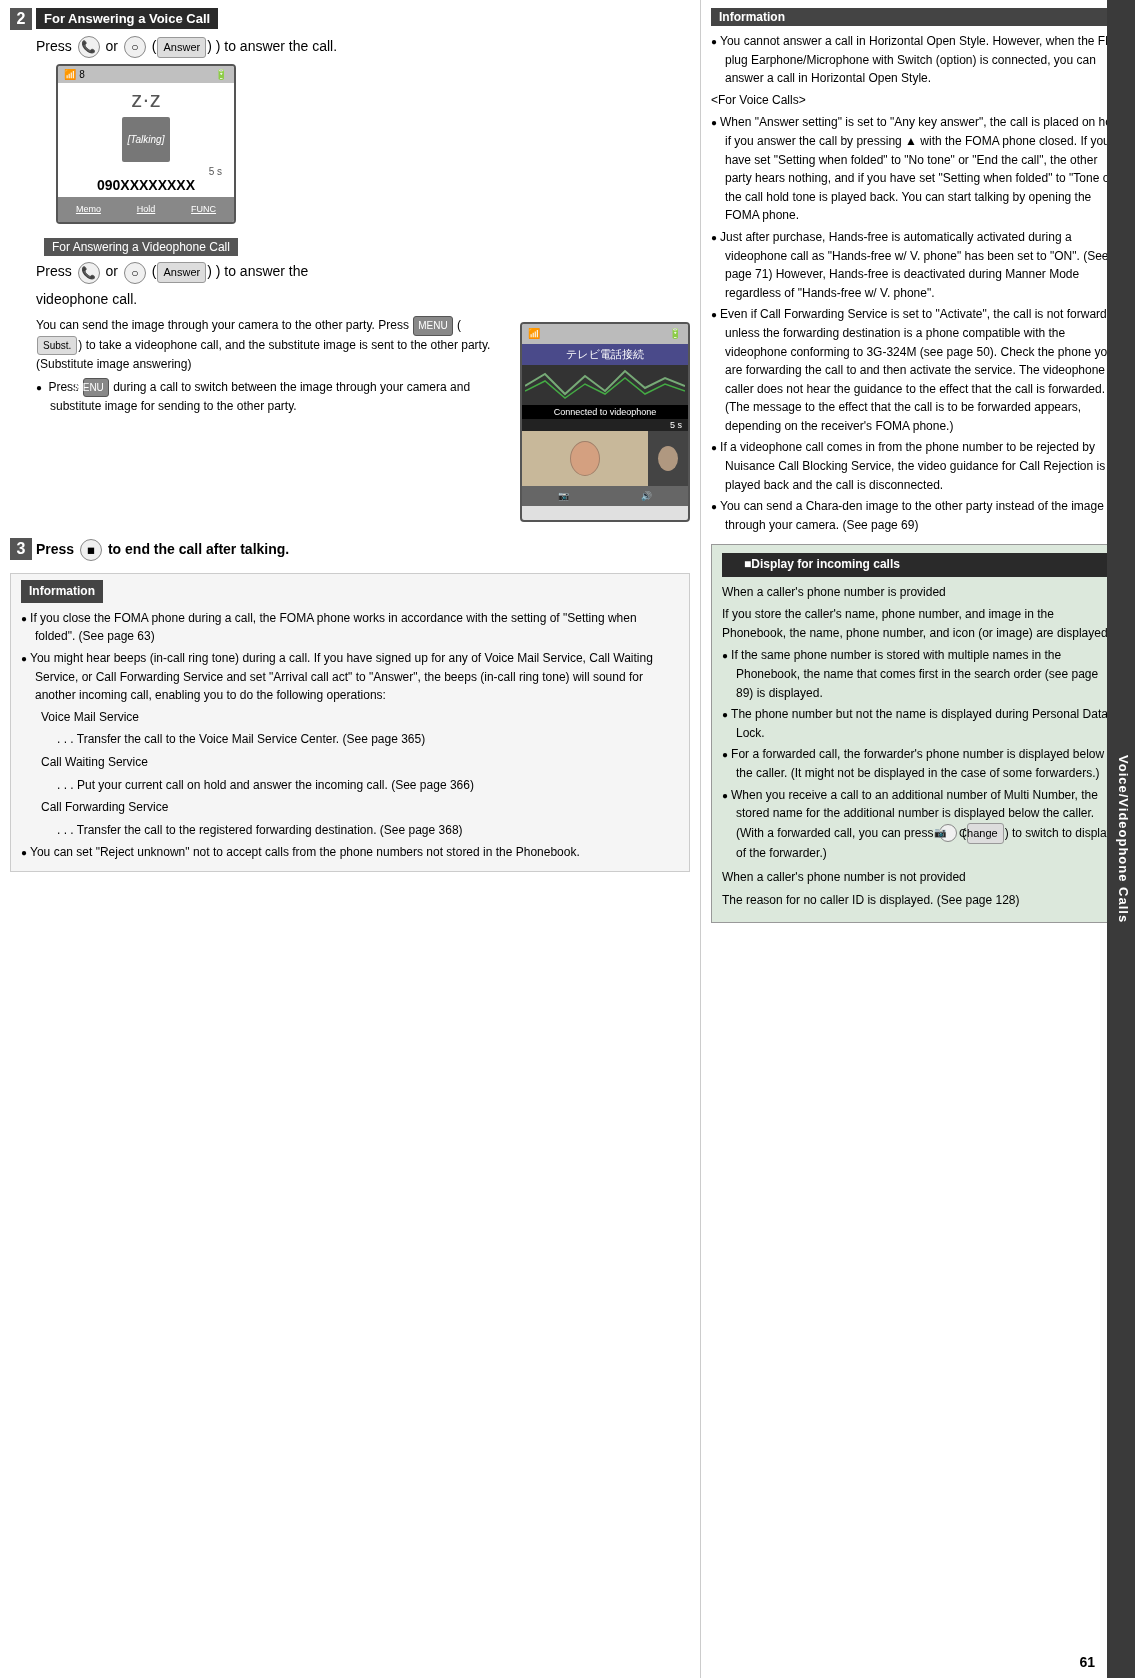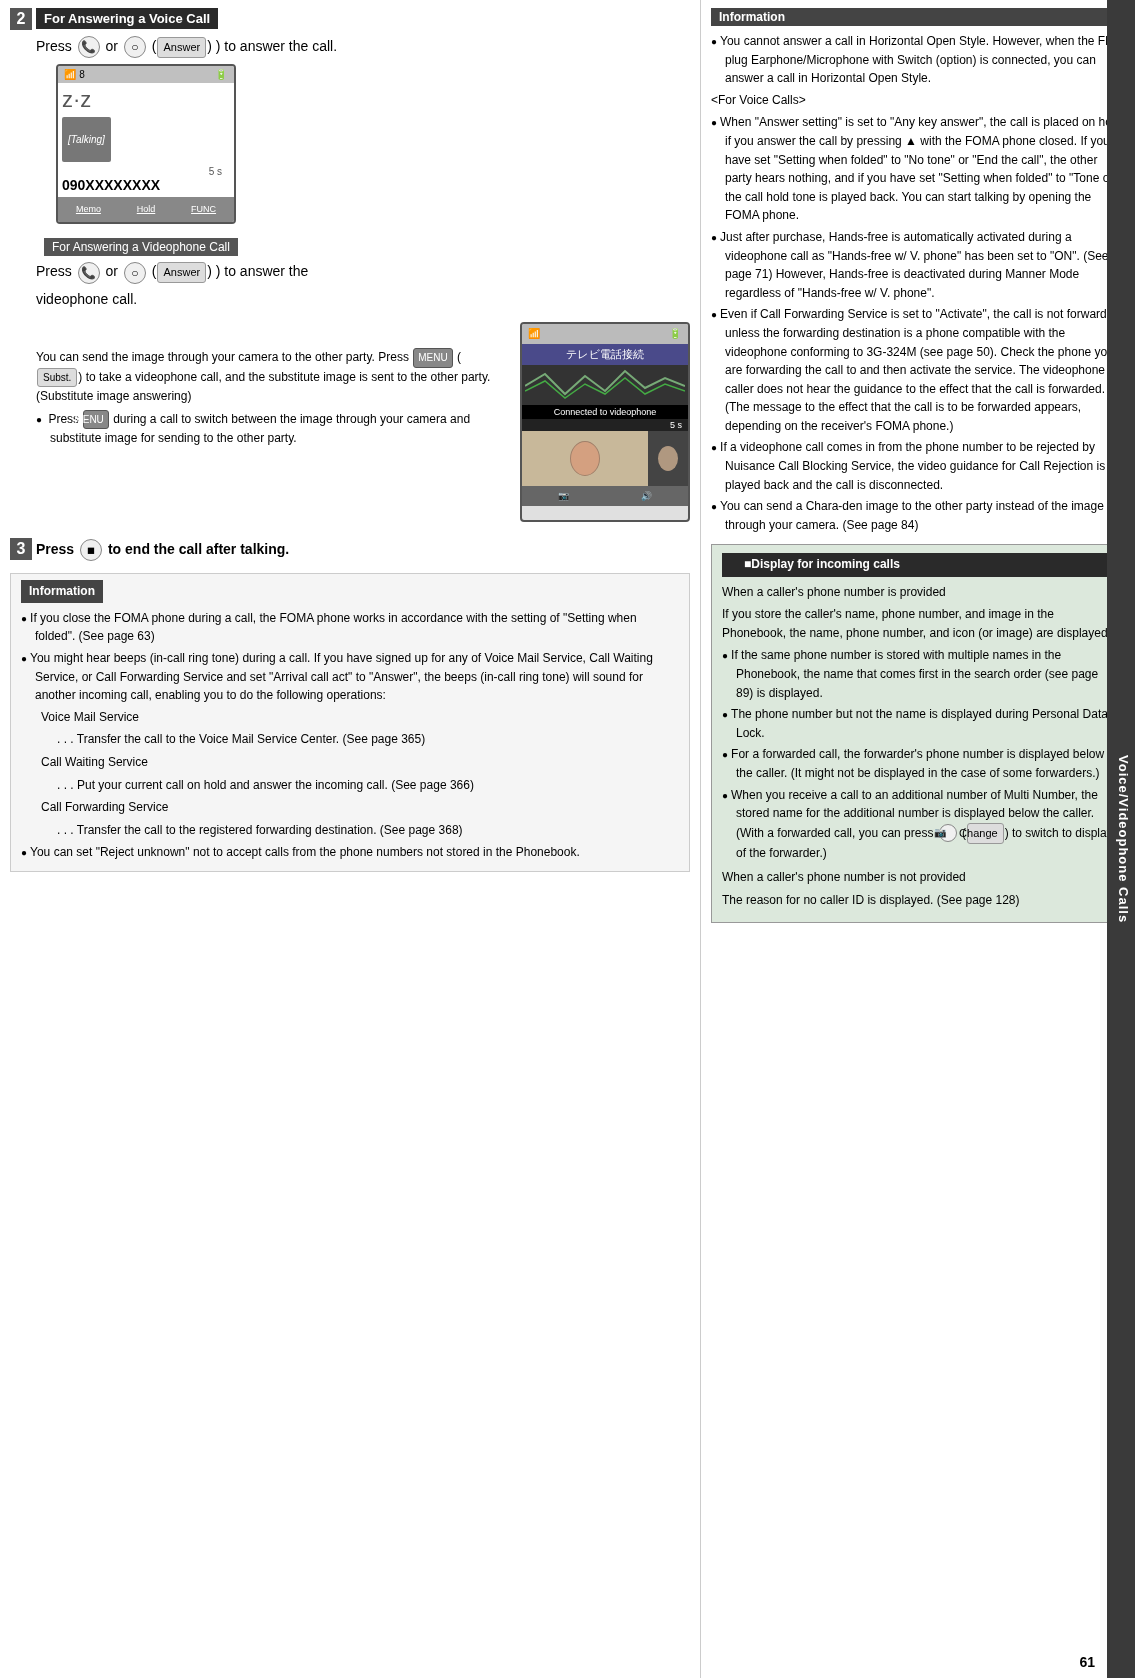--- a/index.html
+++ b/index.html
@@ -115,21 +115,21 @@
       padding: 0 6px;
       font-size: 10px;
     }
 
     .phone-screen-mid {
       width: 100%;
       flex: 1;
       background: #fff;
       display: flex;
       flex-direction: column;
-      align-items: flex-start;
+      align-items: center;
       justify-content: center;
       padding: 4px;
     }
 
     .phone-screen-bottom {
       background: #888;
       width: 100%;
       height: 38px;
       display: flex;
       align-items: center;
@@ -429,21 +429,21 @@
         <span class="key-btn">○</span>
         (<span class="answer-btn">Answer</span>)
         <span>) to answer the</span>
       </div>
       <div class="press-line" style="margin-bottom:6px;">
         <span>videophone call.</span>
       </div>
 
       
       <div style="display: flex; align-items: flex-start;">
-        <div style="flex:1; font-size:12px; line-height:1.55; padding-right:8px;margin-top:32px;">
+        <div style="flex:1; font-size:12px; line-height:1.55; padding-right:8px;">
           <p>
             You can send the image through your camera to the other party.
             Press <span class="menu-btn">MENU</span>
             (<span class="subst-btn">Subst.</span>)
             to take a videophone call, and the substitute image is sent to the other party. (Substitute image answering)
           </p>
           <p class="bullet-text" style="margin-top:4px;">
             Press <span class="menu-btn">MENU</span> during a call to switch between the image through your camera and substitute image for sending to the other party.
           </p>
         </div>
@@ -511,21 +511,21 @@
 <div class="right-panel">
 
   <div style="margin-bottom: 10px;">
     <div class="right-info-header">Information</div>
     <p class="bullet-text">You cannot answer a call in Horizontal Open Style. However, when the Flat-plug Earphone/Microphone with Switch (option) is connected, you can answer a call in Horizontal Open Style.</p>
     <p class="body-text bold-text">&lt;For Voice Calls&gt;</p>
     <p class="bullet-text">When "Answer setting" is set to "Any key answer", the call is placed on hold if you answer the call by pressing ▲ with the FOMA phone closed. If you have set "Setting when folded" to "No tone" or "End the call", the other party hears nothing, and if you have set "Setting when folded" to "Tone on", the call hold tone is played back. You can start talking by opening the FOMA phone.</p>
     <p class="bullet-text">Just after purchase, Hands-free is automatically activated during a videophone call as "Hands-free w/ V. phone" has been set to "ON". (See page 71) However, Hands-free is deactivated during Manner Mode regardless of "Hands-free w/ V. phone".</p>
     <p class="bullet-text">Even if Call Forwarding Service is set to "Activate", the call is not forwarded unless the forwarding destination is a phone compatible with the videophone conforming to 3G-324M (see page 50). Check the phone you are forwarding the call to and then activate the service. The videophone caller does not hear the guidance to the effect that the call is forwarded.<br>(The message to the effect that the call is to be forwarded appears, depending on the receiver's FOMA phone.)</p>
     <p class="bullet-text">If a videophone call comes in from the phone number to be rejected by Nuisance Call Blocking Service, the video guidance for Call Rejection is played back and the call is disconnected.</p>
-    <p class="bullet-text">You can send a Chara-den image to the other party instead of the image through your camera. (See page 84)</p>
+    <p class="bullet-text">You can send a Chara-den image to the other party instead of the image through your camera. (See page 69)</p>
   </div>
 
   <div class="display-box">
     <span class="display-box-header">■Display for incoming calls</span>
     <p class="body-text bold-text">When a caller's phone number is provided</p>
     <p class="body-text">If you store the caller's name, phone number, and image in the Phonebook, the name, phone number, and icon (or image) are displayed.</p>
     <p class="bullet-text">If the same phone number is stored with multiple names in the Phonebook, the name that comes first in the search order (see page 89) is displayed.</p>
     <p class="bullet-text">The phone number but not the name is displayed during Personal Data Lock.</p>
     <p class="bullet-text">For a forwarded call, the forwarder's phone number is displayed below the caller. (It might not be displayed in the case of some forwarders.)</p>
     <p class="bullet-text">When you receive a call to an additional number of Multi Number, the stored name for the additional number is displayed below the caller. (With a forwarded call, you can press

